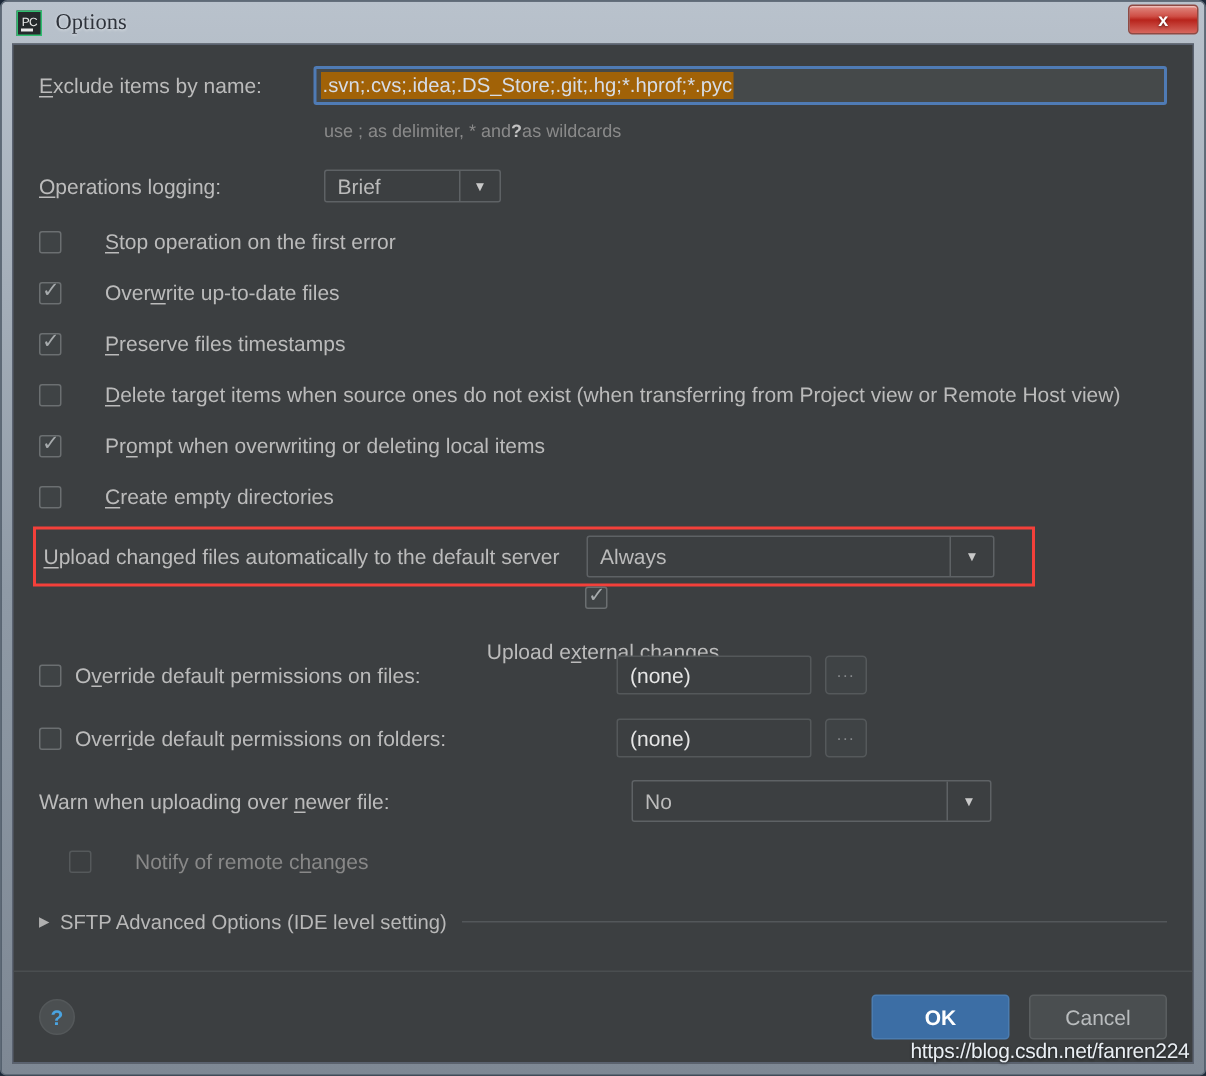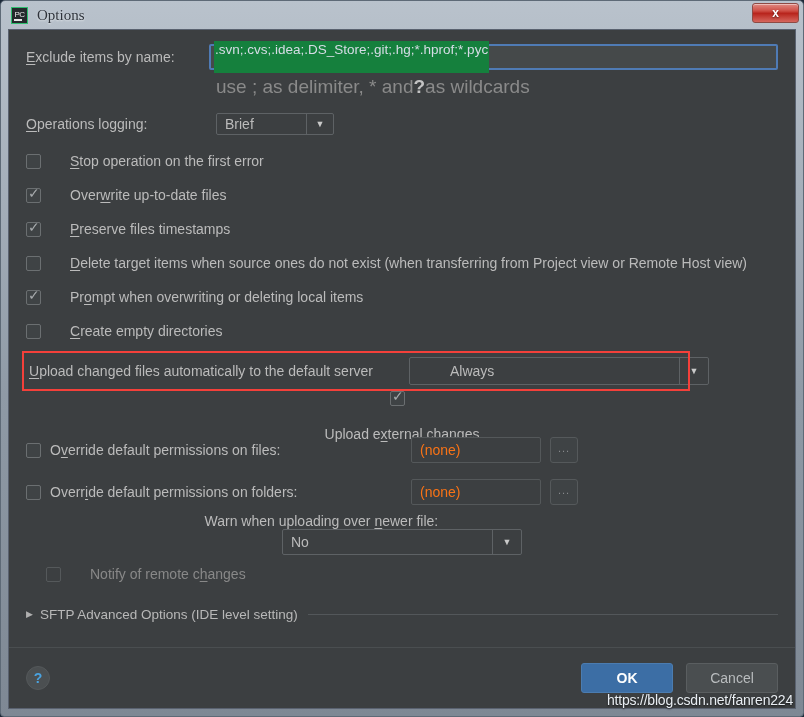--- a/index.html
+++ b/index.html
@@ -119,34 +119,34 @@
     height: 26px;
     box-sizing: border-box;
     background: #45494a;
     border: 2px solid #4f7bb5;
     border-radius: 2px;
     display: flex;
     align-items: center;
     padding: 0 3px;
   }
   .sel-text {
-    background: #15803d;
+    background: #a16207;
     color: #d6dce6;
     font-size: 13.5px;
-    padding: 1px 1px 16px 1px;
+    padding: 1px 1px 2px 1px;
     white-space: nowrap;
   }
 
   .hint-row {
     height: 34px;
     display: flex;
     align-items: center;
     padding-left: 190px;
     color: #8a8a8a;
-    font-size: 19px;
+    font-size: 12px;
   }
   .hint-row b { color: #c3c3c3; }
 
   
   .combo {
     height: 22px;
     box-sizing: border-box;
     border: 1px solid #5e6265;
     border-radius: 2px;
     background: #3c3f41;
@@ -206,56 +206,55 @@
   .redbox {
     position: absolute;
     left: -4px; top: 0px;
     width: 668px; height: 40px;
     box-sizing: border-box;
     border: 2px solid #f4403a;
     pointer-events: none;
   }
   .row-upload .label { margin-left: 3px; }
   .combo-always {
-    width: 300px;
-    margin-left: 36px;
+    width: 272px;
+    margin-left: 18px;
     height: 28px;
-    padding-left: 32px;
   }
   .combo-always .arrow { flex: 0 0 28px; }
 
   
   .perm-row { height: 42px; display: flex; align-items: center; }
   .perm-row .label { width: 385px; }
   .tf-disabled {
     width: 130px; height: 26px;
     box-sizing: border-box;
     border: 1px solid #54585a;
     border-radius: 2px;
     background: #3c3f41;
     display: flex; align-items: center;
     padding-left: 8px;
-    color: #f97316;
+    color: #e5e5e5;
     font-size: 14px;
   }
   .btn-dots {
     width: 28px; height: 26px;
     margin-left: 9px;
     box-sizing: border-box;
     border: 1px solid #55595b;
     border-radius: 3px;
     background: #3f4345;
     color: #86898b;
     font-size: 11px;
     display: flex; align-items: center; justify-content: center;
     letter-spacing: 1px;
     padding-bottom: 5px;
   }
 
-  .row-warn { height: 42px; display: flex; align-items: center; flex-direction: column; }
+  .row-warn { height: 42px; display: flex; align-items: center; }
   .row-warn .label { width: 395px; }
   .combo-warn { width: 240px; height: 28px; }
   .combo-warn .arrow { flex: 0 0 28px; }
 
   .cb-row-indent { padding-left: 20px; height: 38px; }
 
   
   .section-row {
     display: flex; align-items: center;
     height: 34px;

